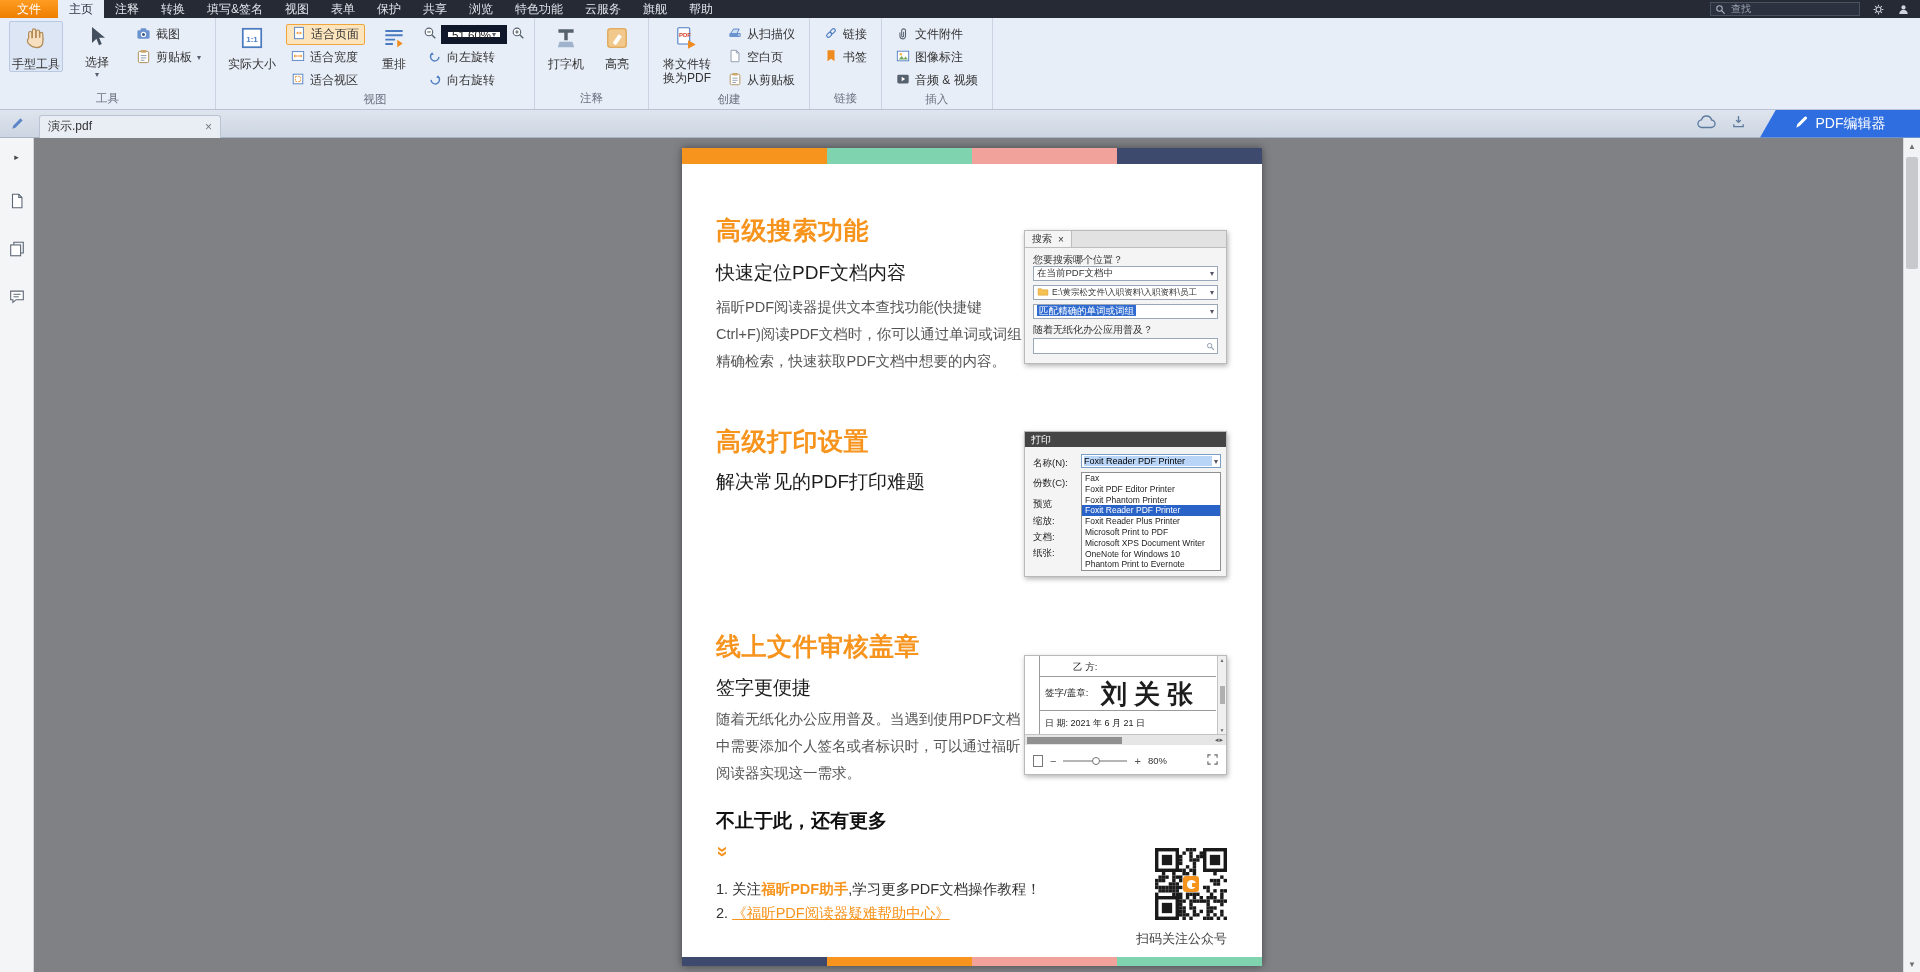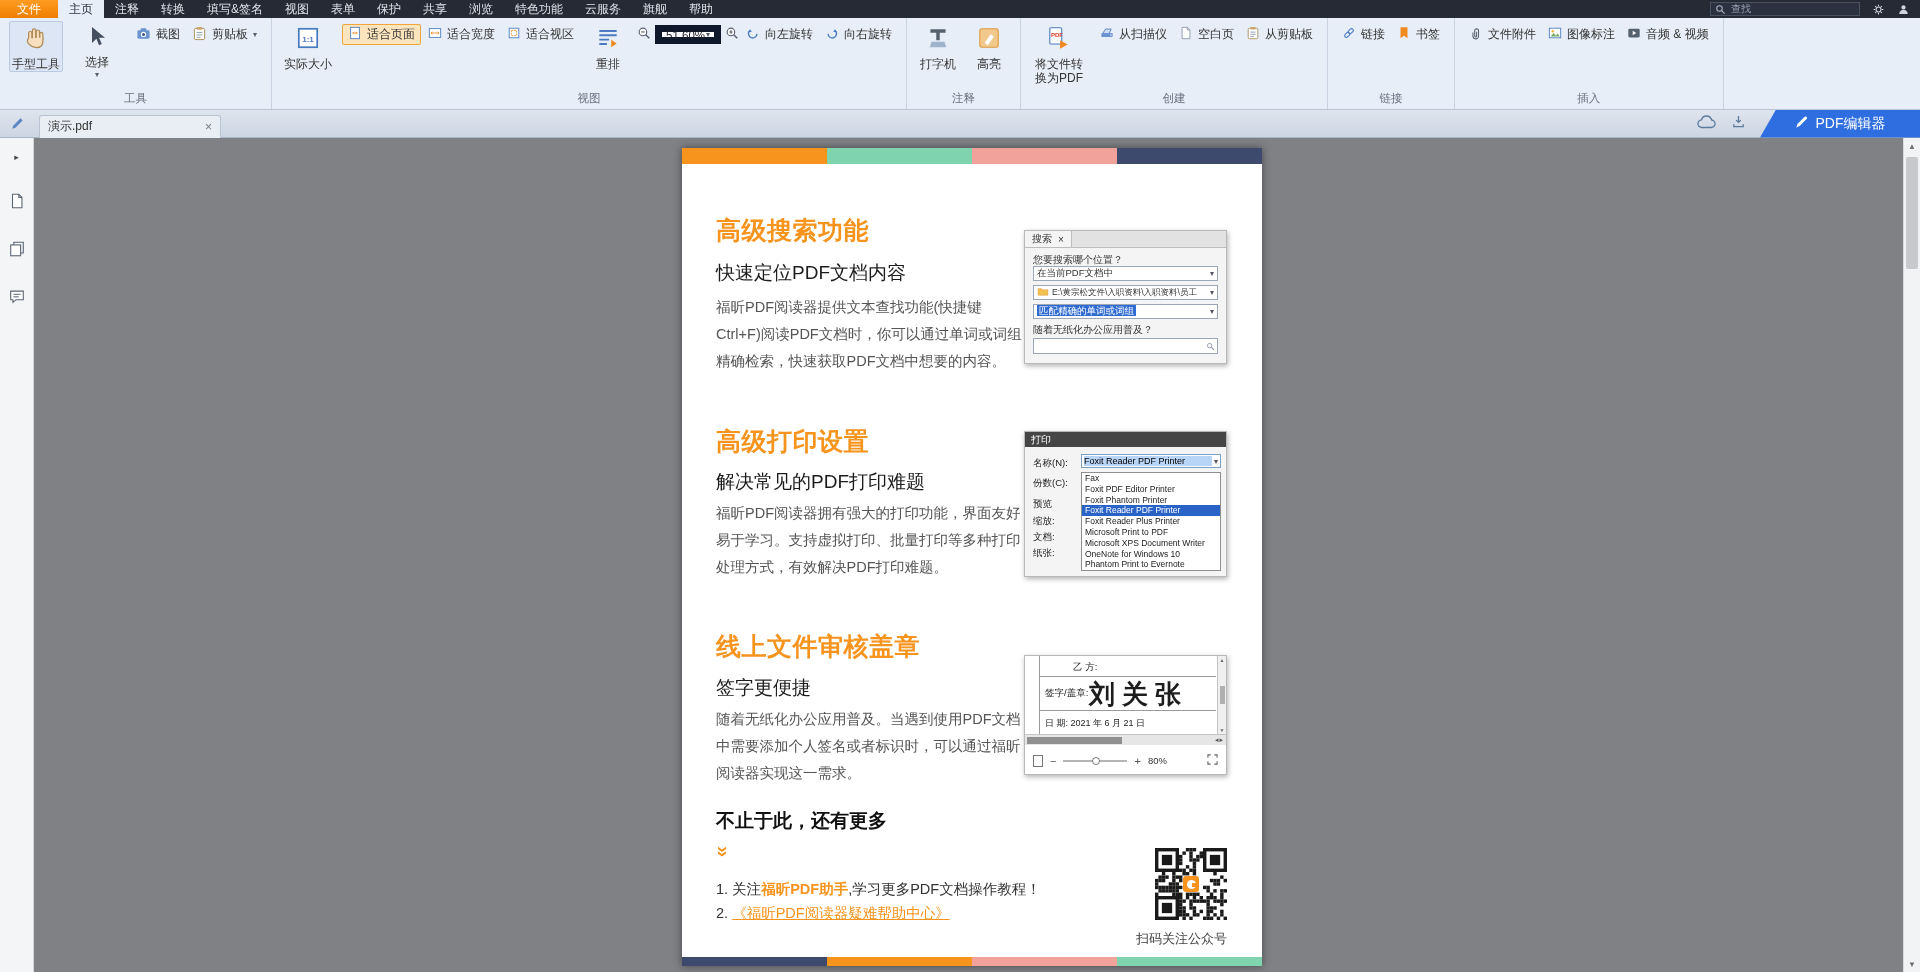--- a/index.html
+++ b/index.html
@@ -17,21 +17,21 @@
 
   
   .ribbon{position:absolute;left:0;top:18px;width:100%;height:92px;background:#e8eef8;border-bottom:1px solid #b9c4d6;display:flex}
   .rgroup{display:flex;flex-direction:column;border-right:1px solid #c9d3e2;padding:3px 9px 0}
   .gbody{flex:1;display:flex;gap:7px;align-items:flex-start}
   .glabel{text-align:center;font-size:11.5px;color:#6a7381;padding:1px 0 3px}
   .btn-lg{display:flex;flex-direction:column;align-items:center;gap:3px;width:54px;padding-top:4px;text-align:center;font-size:12px;line-height:14px;color:#333}
   .btn-lg.sel{background:#dce6f5;border:1px solid #b9c9e2;border-radius:2px;padding-top:3px}
   .btn-sm{display:flex;align-items:center;gap:5px;font-size:12px;color:#333;height:21px;padding:0 5px;white-space:nowrap}
   .btn-sm.hl{background:#fce4bd;border:1px solid #f0a63c;border-radius:2px}
-  .col{display:flex;gap:2px;padding-top:3px}
+  .col{display:flex;flex-direction:column;gap:2px;padding-top:3px}
   .caret{font-size:8px;color:#55606e;line-height:6px}
   .zoomrow{display:flex;align-items:center;gap:4px;height:21px}
   .zcombo{width:66px;height:19px;background:#fff;border:7px solid #0f172a;display:flex;align-items:center;justify-content:space-between;font-size:11.5px;padding:0 4px;color:#222}
 
   
   .tabbar{position:absolute;left:0;top:110px;width:100%;height:28px;background:linear-gradient(#dfe5ee,#ccd5e2);border-bottom:1px solid #a9b4c4;display:flex;align-items:center}
   .tb-pencil{margin:0 14px 0 10px;display:flex}
   .doctab{width:182px;height:23px;margin-top:5px;background:#e9edf4;border:1px solid #b9c3d3;border-bottom:none;border-radius:3px 3px 0 0;display:flex;align-items:center;font-size:12px;color:#333;padding:0 8px;gap:6px}
   .doctab .ttl{flex:1}
   .doctab .x{color:#777;font-size:12px}
@@ -93,21 +93,21 @@
   .pd-label{position:absolute;font-size:9.5px;color:#222}
   .pd-combo{position:absolute;left:56px;top:22px;width:140px;height:14px;background:#fff;border:1px solid #7aa0c8;display:flex;align-items:center;font-size:9px;padding:0 2px;gap:2px}
   .pd-combo .grow{flex:1;background:#b8d4f6;overflow:hidden;white-space:nowrap}
   .pd-list{position:absolute;left:56px;top:40px;width:140px;height:99px;background:#fff;border:1px solid #8f8f8f;font-size:8.5px;color:#222;overflow:hidden}
   .pd-list div{line-height:10.8px;padding-left:3px;white-space:nowrap;overflow:hidden}
   .pd-list .sel{background:#2a63c8;color:#fff}
   
   #shot-sign{top:507px;height:120px;background:#fff}
   .sg-line{position:absolute;background:#9a9a9a}
   .sg-txt{position:absolute;font-size:9.5px;color:#222}
-  .sg-name{position:absolute;left:64px;top:21px;font-family:Liberation Sans, sans-serif;font-size:26px;font-weight:bold;letter-spacing:7px;color:#1d1d1d}
+  .sg-name{position:absolute;left:76px;top:21px;font-family:Liberation Sans, sans-serif;font-size:26px;font-weight:bold;letter-spacing:7px;color:#1d1d1d}
   .sg-vscroll{position:absolute;right:0;top:0;width:9px;height:78px;background:#efefef;border-left:1px solid #c4c4c4;display:flex;flex-direction:column;align-items:center;justify-content:space-between;font-size:5px;color:#666;padding:1px 0}
   .sg-vthumb{width:5px;height:18px;background:#b0b0b0}
   .sg-hscroll{position:absolute;left:0;top:78px;width:100%;height:11px;background:#e6e6e6;border-top:1px solid #c4c4c4}
   .sg-hthumb{position:absolute;left:2px;top:2px;width:95px;height:7px;background:#909090}
   .sg-harr{position:absolute;right:2px;top:1px;font-size:7px;color:#555;letter-spacing:1px}
   .sg-tools{position:absolute;left:0;top:89px;width:100%;height:31px;display:flex;align-items:center;gap:7px;padding:0 8px;font-size:11px;color:#555}
   .sg-pageic{width:10px;height:12px;border:1px solid #777;background:#fff}
   .sg-slider{position:relative;width:64px;height:2px;background:#b5b5b5}
   .sg-knob{position:absolute;left:45%;top:-3px;width:8px;height:8px;border:1px solid #777;border-radius:50%;background:#fff}
   .sg-zoom{font-size:9.5px;color:#333}
@@ -487,21 +487,20 @@
           <div class="sd-input">
             <span><svg viewBox="0 0 16 16" width="9" height="9">
                   <circle cx="6.5" cy="6.5" r="4" fill="none" stroke="#8a97a8" stroke-width="1.6"></circle>
                   <path d="M9.6 9.6L14 14" stroke="#8a97a8" stroke-width="1.8"></path>
                 </svg></span>
           </div>
         </div>
 
         <div class="ph" id="h1">高级打印设置</div>
         <div class="ps" id="s1">解决常见的PDF打印难题</div>
-        <div class="pp" id="p1">福昕PDF阅读器拥有强大的打印功能，界面友好易于学习。支持虚拟打印、批量打印等多种打印处理方式，有效解决PDF打印难题。</div>
 
         <div class="shot" id="shot-print">
           <div class="pd-title">
             <span>打印</span>
           </div>
           <div class="pd-label" style="left:8px;top:25px">名称(N):</div>
           <div class="pd-combo">
             <span class="grow">Foxit Reader PDF Printer</span>
             <span class="scaret" style="font-size:8px;color:#556">▾</span>
           </div>

